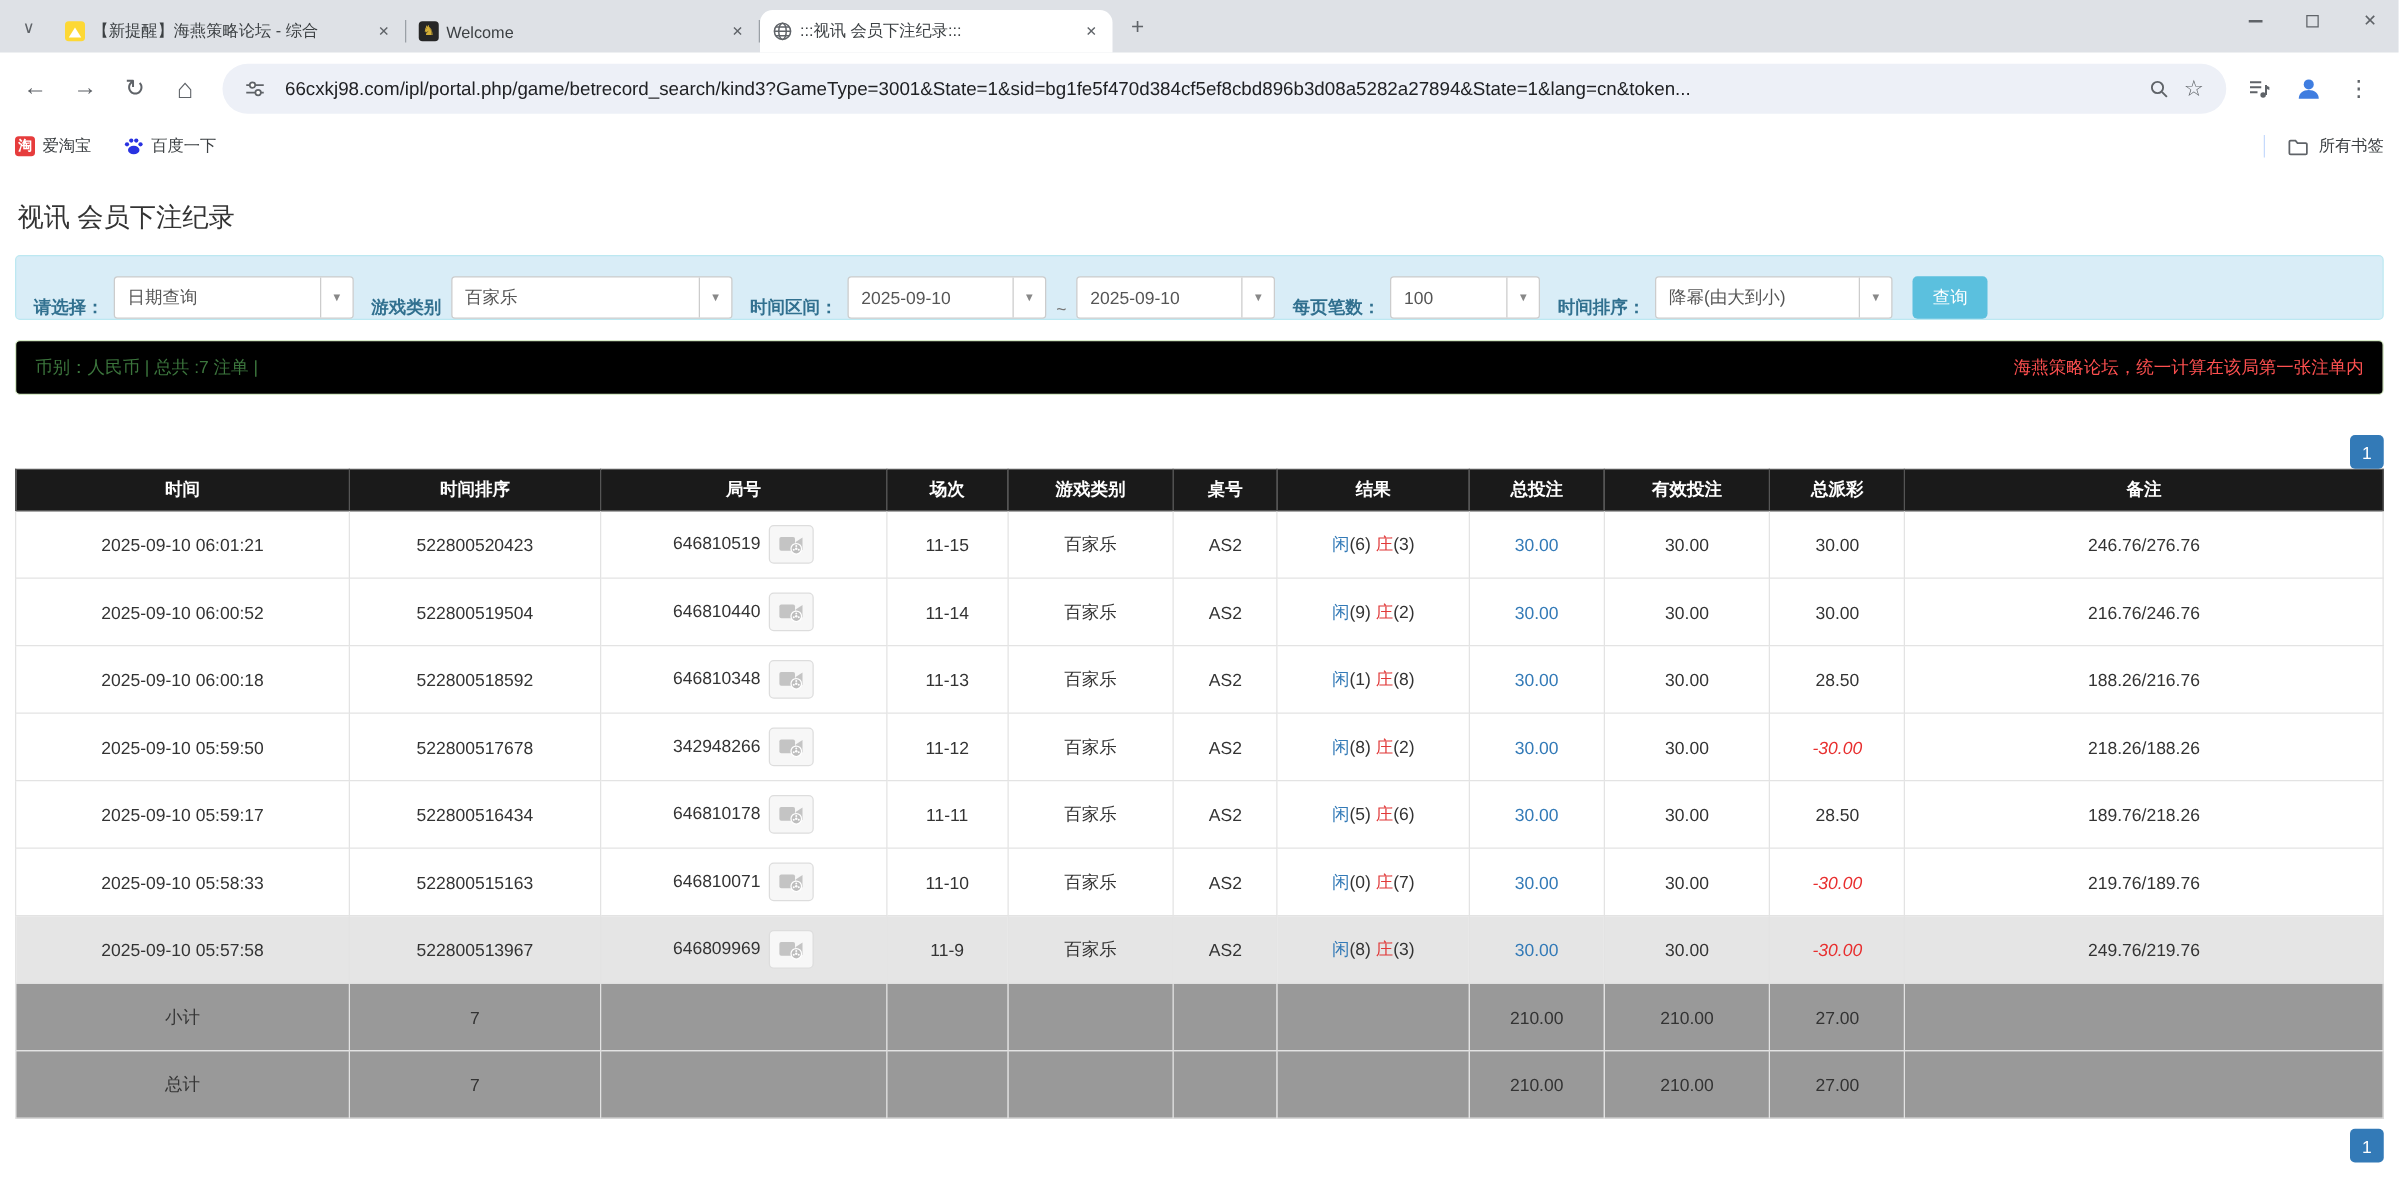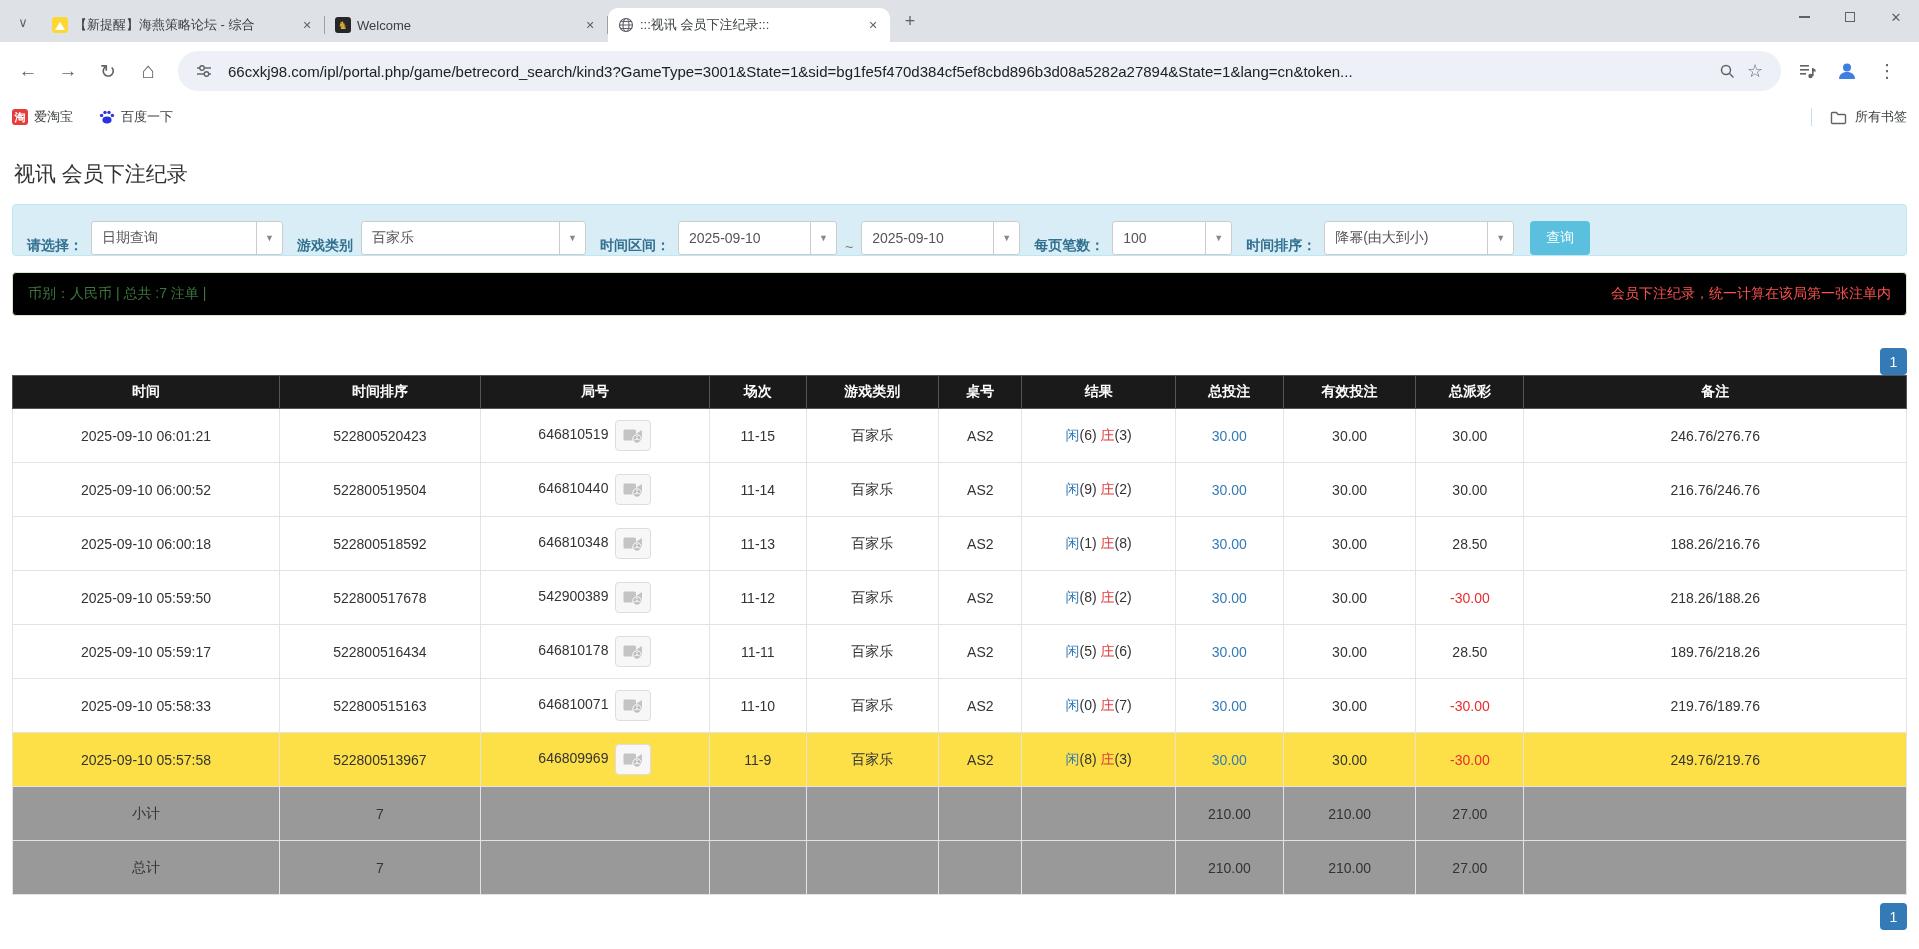--- a/index.html
+++ b/index.html
@@ -71,25 +71,25 @@
 
   .pager { display:flex; justify-content:flex-end; }
   .pager.top { margin-top:32px; }
   .pager.bottom { margin-top:8px; }
   .page-btn { min-width:27px; height:27px; background:#337ab7; color:#fff; border:none; border-radius:4px;
     font-size:14px; cursor:pointer; }
 
   table.bet { width:100%; border-collapse:collapse; table-layout:fixed; font-size:14px; }
   table.bet th { background:#1a1a1a; color:#fff; font-weight:bold; height:33px; border:1px solid #555; }
   table.bet td { border:1px solid #e3e3e3; text-align:center; color:#333; height:54px; }
-  tr.highlight td { background:#fde047; }
+  tr.highlight td { background:#e5e5e5; }
   .player { color:#337ab7; }
   .banker { color:#e03a3a; }
   .betlink { color:#337ab7; text-decoration:none; cursor:pointer; }
-  .payout.neg { color:#e82e2e; }
+  .payout.neg { color:#e82e2e;font-style:italic; }
   .video-btn { display:inline-flex; align-items:center; justify-content:center; width:36px; height:31px;
     background:#f7f7f7; border:1px solid #ddd; border-radius:4px; margin-left:7px; vertical-align:middle; cursor:pointer; }
   tfoot td { background:#999; color:#fff; height:37px; border:2px solid #fff; text-align:center; }
 </style>
 </head>
 <body>
 
 <div class="tabstrip">
   <div class="tab-search">∨</div>
 
@@ -246,21 +246,21 @@
     <div class="select w-sort">
       <span class="val">降幂(由大到小)</span>
       <span class="caret">▼</span>
     </div>
 
     <button class="btn-search">查询</button>
   </div>
 
   <div class="info-bar">
     <span class="info-left">币别：人民币 | 总共 :7 注单 |</span>
-    <span class="info-right">会员下注纪录，统一计算在该局第一张注单内</span>
+    <span class="info-right">海燕策略论坛，统一计算在该局第一张注单内</span>
   </div>
 
   <div class="pager top">
     <button class="page-btn">1</button>
   </div>
 
   <table class="bet">
     <colgroup>
       <col style="width:14.1%">
         <col style="width:10.6%">
@@ -371,21 +371,21 @@
     </td>
     <td><a class="betlink">30.00</a></td>
     <td>30.00</td>
     <td class="payout">28.50</td>
     <td>188.26/216.76</td>
   </tr>
         <tr>
     <td>2025-09-10 05:59:50</td>
     <td>522800517678</td>
     <td>
-      <span>542900389</span><button class="video-btn">
+      <span>342948266</span><button class="video-btn">
               <svg width="20" height="17" viewBox="0 0 20 17" fill="#c4c4c4">
         <rect x="0.5" y="2.5" width="12.5" height="11" rx="1.5"></rect>
         <path d="M13.5 6.5 19 3v10l-5.5-3.5z"></path>
         <circle cx="14" cy="12" r="4.2" fill="#bdbdbd" stroke="#fff" stroke-width="1"></circle>
         <circle cx="14" cy="12" r="1" fill="#fff"></circle>
                 <circle cx="14" cy="9.8" r="0.8" fill="#fff"></circle>
         <circle cx="12" cy="12.8" r="0.8" fill="#fff"></circle>
                 <circle cx="16" cy="12.8" r="0.8" fill="#fff"></circle>
       </svg>
             </button>

